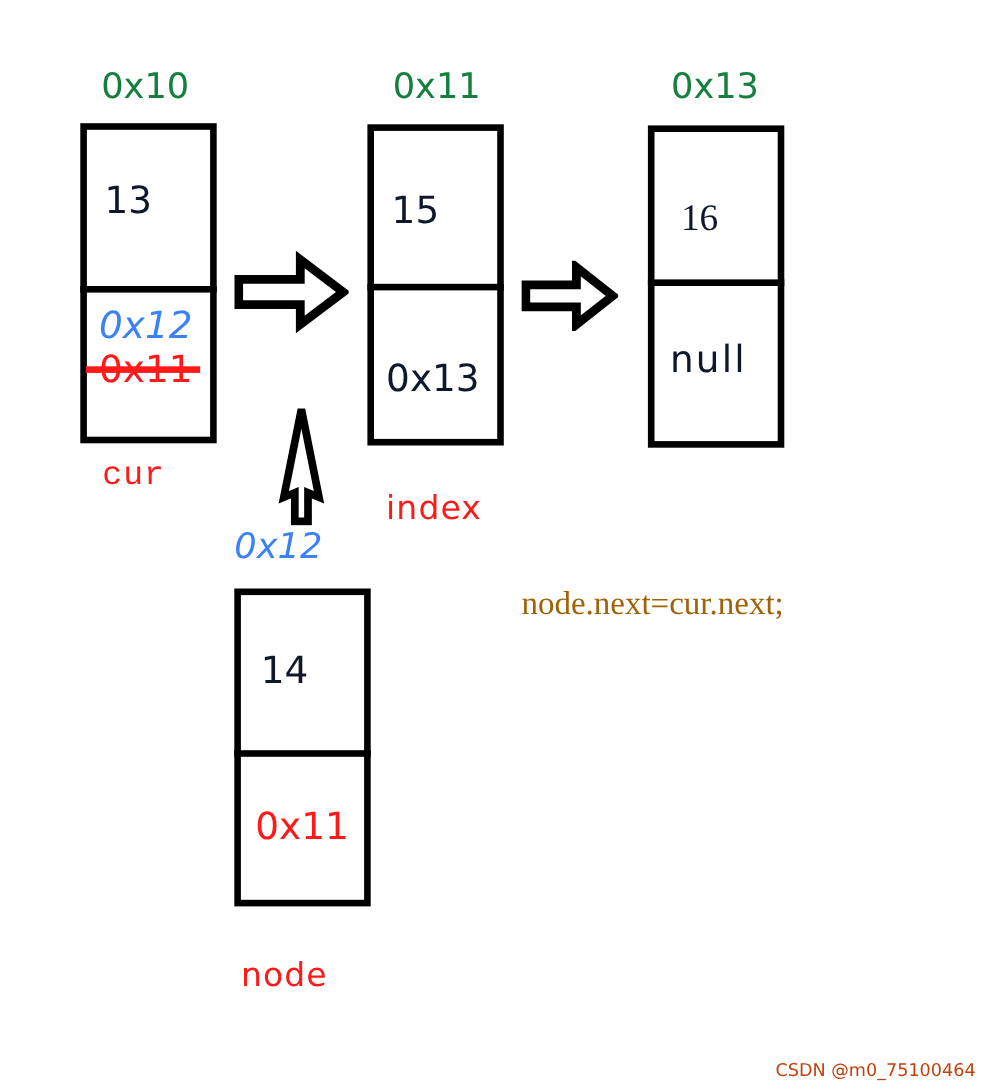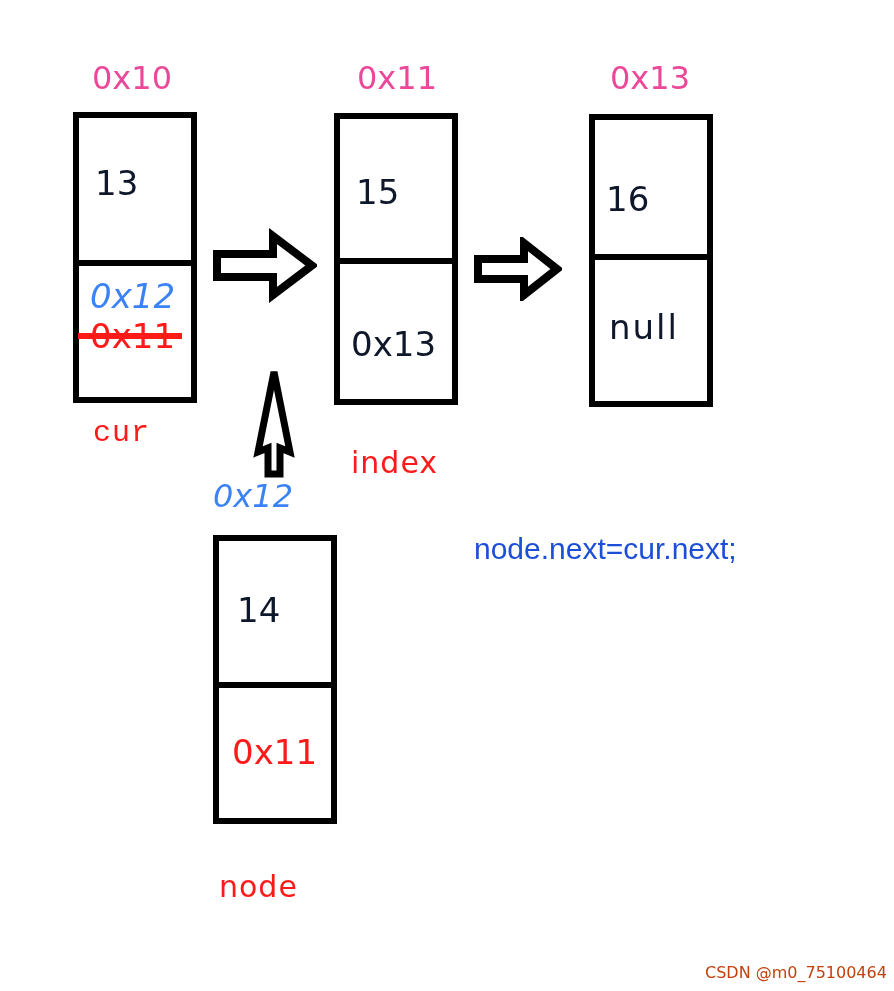--- a/index.html
+++ b/index.html
@@ -36,21 +36,21 @@
     font-size: 34px;
     line-height: 1;
     color: #0f172a;
     white-space: nowrap;
   }
   .addr-label {
     position: absolute;
     font-family: "DejaVu Sans", sans-serif;
     font-size: 32px;
     line-height: 1;
-    color: #ec4899;
+    color: #15803d;
     white-space: nowrap;
   }
   .ptr-label {
     position: absolute;
     font-family: "DejaVu Sans", sans-serif;
     font-size: 30px;
     line-height: 1;
     color: #ff1a1a;
     white-space: nowrap;
     letter-spacing: 1px;
@@ -77,24 +77,24 @@
   }
 
   
   .arrow {
     position: absolute;
   }
 
   
   .code-line {
     position: absolute;
-    font-family: Liberation Sans, sans-serif;
+    font-family: Liberation Serif, serif;
     font-size: 30px;
     line-height: 1;
-    color: #1d4ed8;
+    color: #a16207;
     white-space: nowrap;
   }
 
   
   .watermark {
     position: absolute;
     font-family: "DejaVu Sans", sans-serif;
     font-size: 16px;
     color: #c2410c;
     white-space: nowrap;
@@ -140,21 +140,21 @@
     <svg width="88" height="64" viewBox="0 0 88 64">
       <path d="M 4 22 L 50 22 L 50 6 L 83 32 L 50 58 L 50 42 L 4 42 Z" fill="#ffffff" stroke="#000000" stroke-width="8" stroke-linejoin="miter"></path>
     </svg>
   </div>
 
   <div class="addr-label" style="left:610px; top:62px;">0x13</div>
 
   <div class="node-box" style="left:589px; top:114px; width:124px; height:293px;"></div>
   <div class="node-divider" style="left:589px; top:254px; width:124px;"></div>
 
-  <div class="cell-text" style="left:606px; top:182px;">16</div>
+  <div class="cell-text" style="left:619px; top:182px;font-family:Liberation Serif, serif;">16</div>
 
   <div class="cell-text" style="left:609px; top:310px; letter-spacing:2px;">null</div>
 
   <div class="arrow" style="left:250px; top:368px;">
     <svg width="48" height="110" viewBox="0 0 48 110">
       <path d="M 24 4 L 40 84 L 30 80 L 30 106 L 18 106 L 18 80 L 8 84 Z" fill="#ffffff" stroke="#000000" stroke-width="7" stroke-linejoin="miter"></path>
     </svg>
   </div>
 
   <div class="addr-label cyan" style="left:213px; top:480px;">0x12</div>

